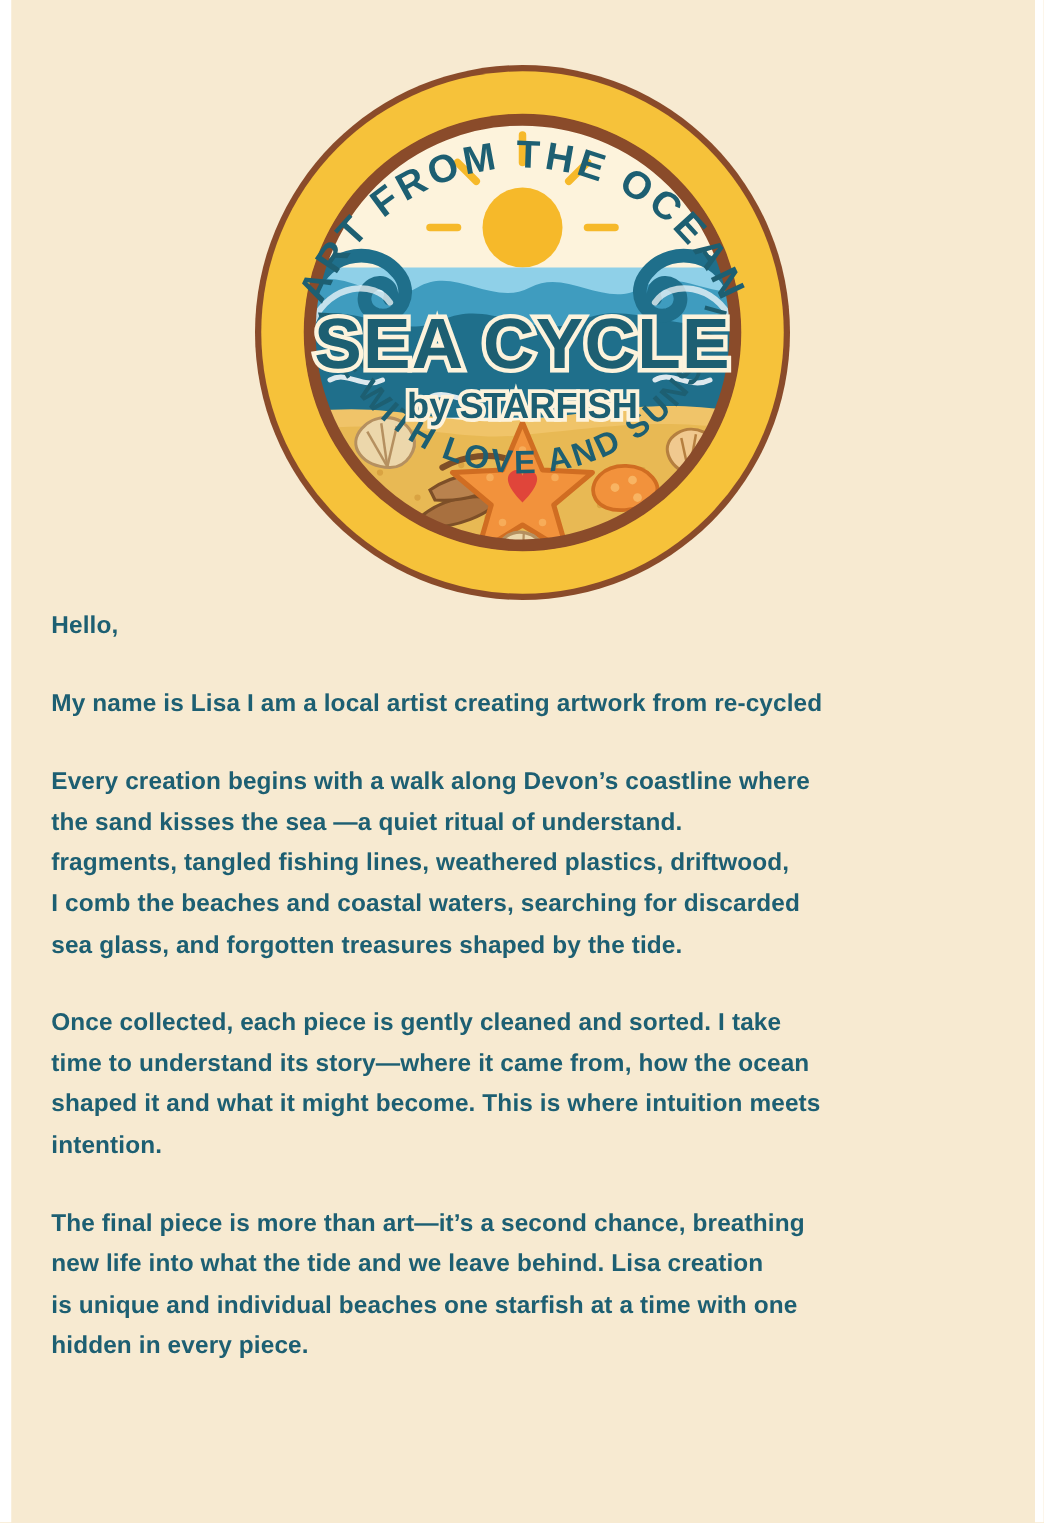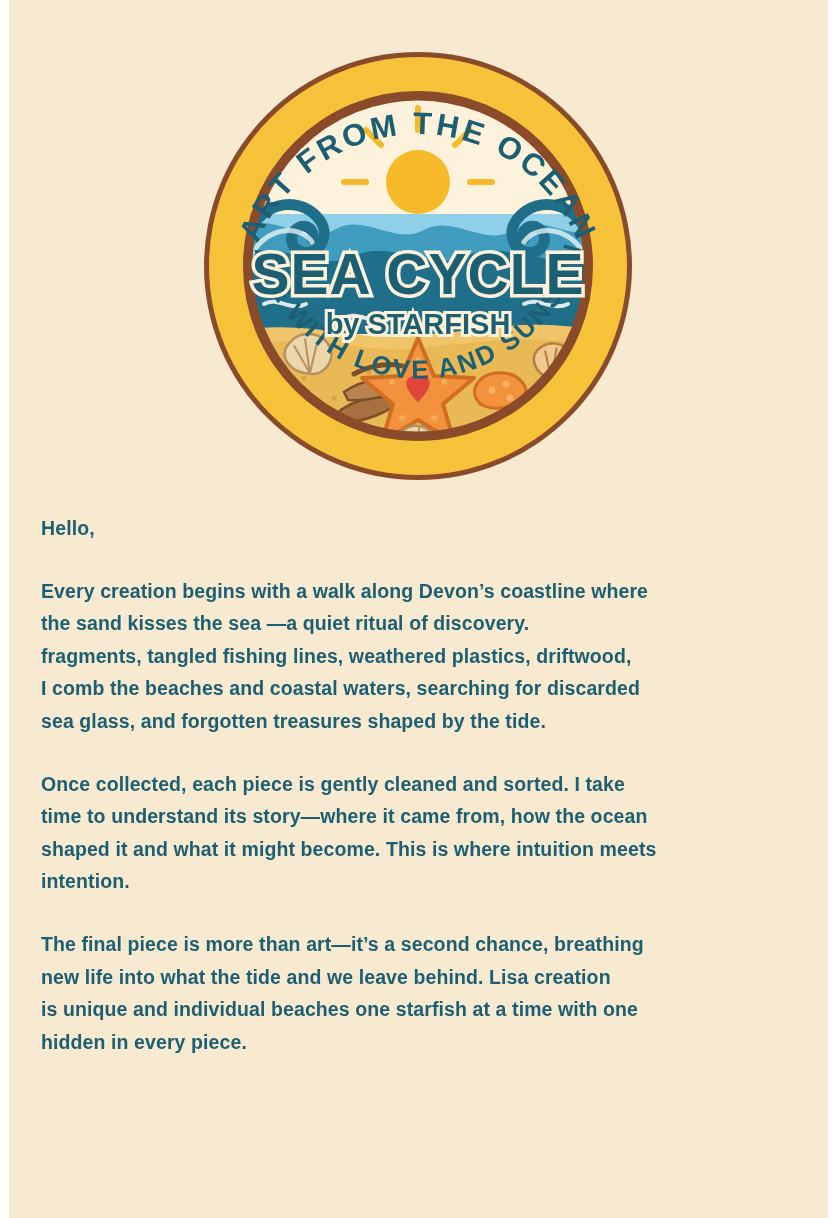--- a/index.html
+++ b/index.html
@@ -40,21 +40,21 @@
     top: 42px;
     width: 448px;
     height: 448px;
   }
   .logo-svg { display:block; width:448px; height:448px; }
 
   
   .letter {
     position: absolute;
     left: 41px;
-    top: 512px;
+    top: 484px;
     width: 760px;
     color: #1d5f72;
     font-size: 19.5px;
     font-weight: bold;
     line-height: 32.6px;
     letter-spacing: 0.1px;
   }
   .letter p {
     margin: 0 0 30px 0;
   }
@@ -208,25 +208,26 @@
       </g>
     </svg>
   </div>
 
   <div class="letter">
     <p>
       <span class="line">Hello,</span>
     </p>
 
     <p>
+      <span class="line">My name is Lisa I am a local artist creating artwork from re-cycled</span>
     </p>
 
     <p>
       <span class="line">Every creation begins with a walk along Devon’s coastline where</span>
-      <span class="line">the sand kisses the sea —a quiet ritual of discovery.</span>
+      <span class="line">the sand kisses the sea —a quiet ritual of understand.</span>
       <span class="line">fragments, tangled fishing lines, weathered plastics, driftwood,</span>
       <span class="line">I comb the beaches and coastal waters, searching for discarded</span>
       <span class="line">sea glass, and forgotten treasures shaped by the tide.</span>
     </p>
 
     <p>
       <span class="line">Once collected, each piece is gently cleaned and sorted. I take</span>
       <span class="line">time to understand its story—where it came from, how the ocean</span>
       <span class="line">shaped it and what it might become. This is where intuition meets</span>
       <span class="line">intention.</span>

